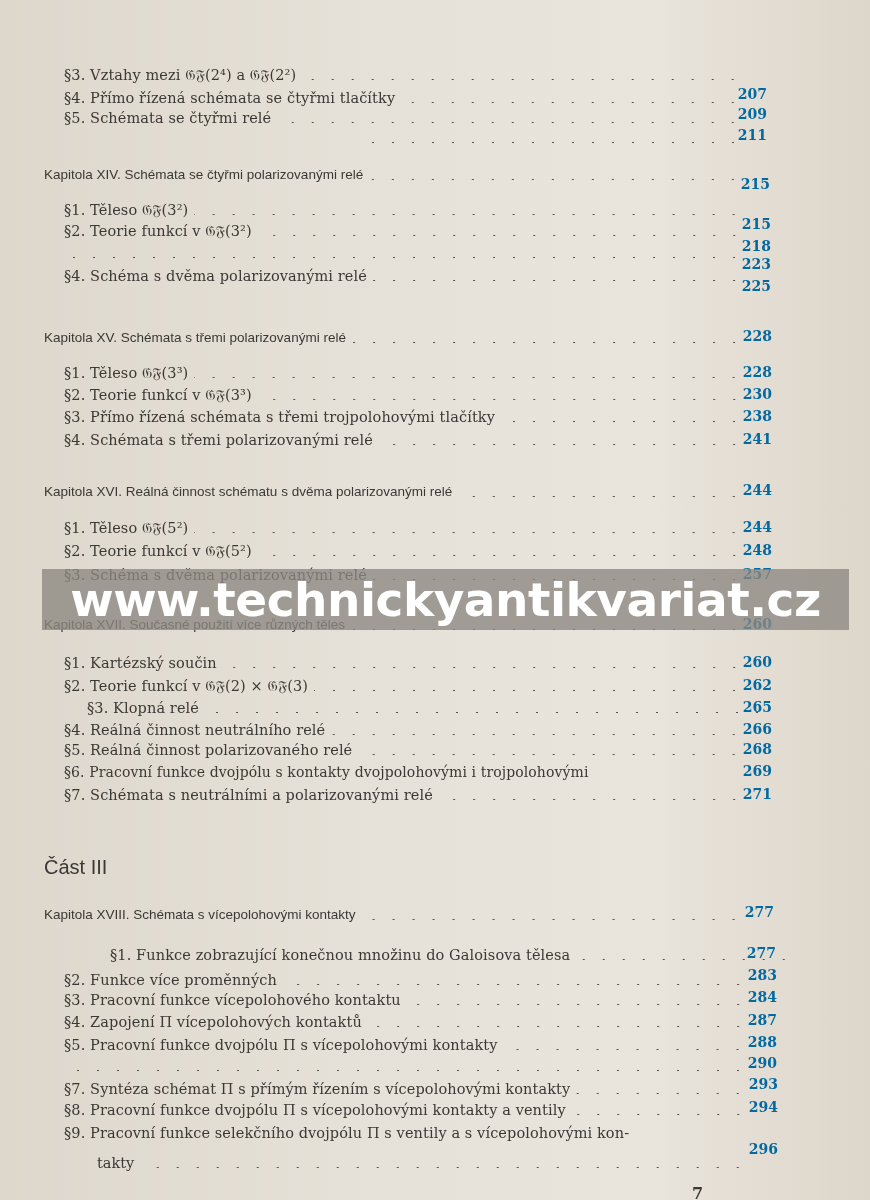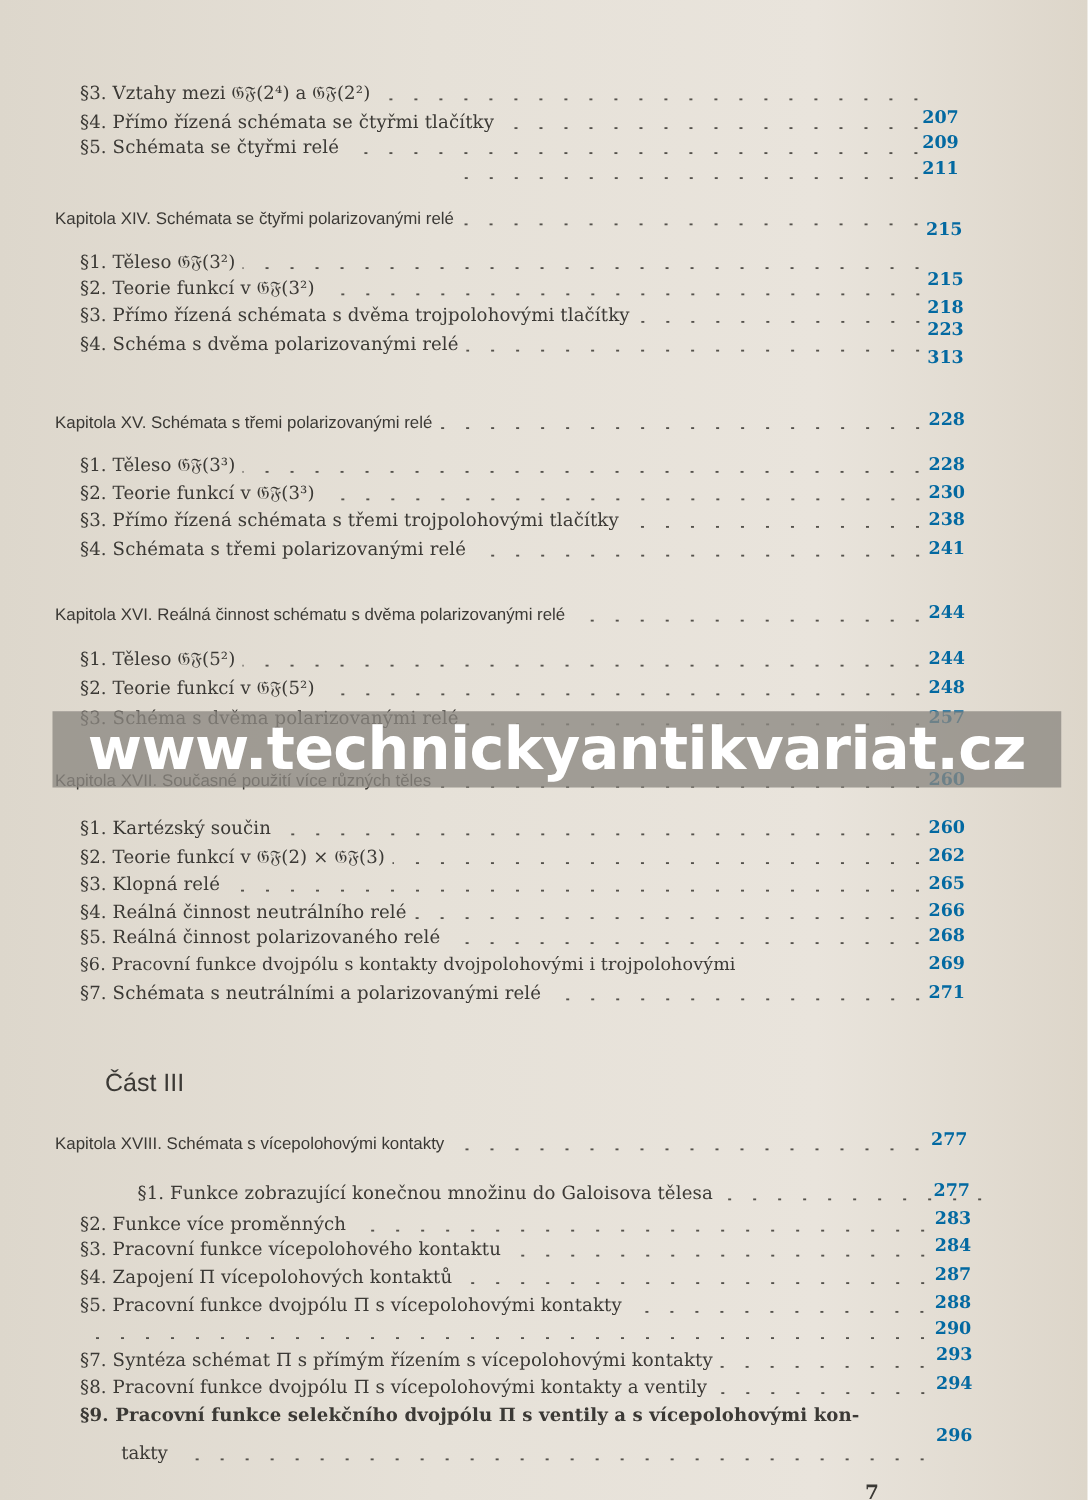--- a/index.html
+++ b/index.html
@@ -8,21 +8,21 @@
       background: linear-gradient(90deg, #ddd7cc 0%, #e6e1d8 40%, #e9e4dc 75%, #ddd6ca 100%);
       color: #3b3935;
     }
     .page { position: absolute; left: 0; top: 0; width: 870px; height: 1200px; }
     .row {
       position: absolute; height: 22px; line-height: 22px; white-space: nowrap;
       display: flex; align-items: baseline;
     }
     .sec { left: 64px; font-family: "DejaVu Serif", "Liberation Serif", serif; font-size: 14.5px; letter-spacing: 0.1px; }
     .chap { left: 44px; font-family: "Liberation Sans", "DejaVu Sans", sans-serif; font-size: 13.5px; }
-    .part { left: 44px; font-family: "Liberation Sans", "DejaVu Sans", sans-serif; font-size: 20px; height: 30px; line-height: 30px; margin-left: 40px; }
+    .part { left: 44px; font-family: "Liberation Sans", "DejaVu Sans", sans-serif; font-size: 20px; height: 30px; line-height: 30px; }
     .cont { left: 97px; font-family: "DejaVu Serif", "Liberation Serif", serif; font-size: 14.5px; }
     .dots {
       flex: 1; margin: 0 6px; height: 1px; align-self: center; margin-top: 9px;
       background-image: radial-gradient(circle, #55524c 0.9px, transparent 1.1px);
       background-size: 20px 3px; background-repeat: repeat-x; background-position: right center;
       height: 3px;
     }
     .pg {
       position: absolute; font-family: "DejaVu Serif", "Liberation Serif", serif;
       font-size: 14px; font-weight: bold; color: #0369a1; text-align: right; width: 50px;
@@ -70,31 +70,30 @@
 
   <div class="row sec" style="top:199px; width:686px;">
       <span>§1. Těleso 𝔊𝔉(3²)</span>
       <span class="dots"></span>
     </div>
   <div class="row sec" style="top:220px; width:686px;">
       <span>§2. Teorie funkcí v 𝔊𝔉(3²)</span>
       <span class="dots"></span>
     </div>
   <div class="row sec" style="top:242px; width:686px;">
-      <span>§3. Přímo řízená schémata s dvěma trojpolohovými tlačítky</span>
       <span class="dots"></span>
     </div>
   <div class="row sec" style="top:265px; width:686px;">
       <span>§4. Schéma s dvěma polarizovanými relé</span>
       <span class="dots"></span>
     </div>
   <div class="pg" style="left:721px; top:216px;">215</div>
   <div class="pg" style="left:721px; top:238px;">218</div>
   <div class="pg" style="left:721px; top:256px;">223</div>
-  <div class="pg" style="left:721px; top:278px;">313</div>
+  <div class="pg" style="left:721px; top:278px;">225</div>
 
   <div class="row chap" style="top:327px; width:706px;">
       <span>Kapitola XV. Schémata s třemi polarizovanými relé</span>
       <span class="dots"></span>
     </div>
   <div class="pg" style="left:722px; top:328px;">228</div>
 
   <div class="row sec" style="top:362px; width:686px;">
       <span>§1. Těleso 𝔊𝔉(3³)</span>
       <span class="dots"></span>
@@ -145,21 +144,21 @@
   <div class="pg" style="left:722px; top:616px;">260</div>
 
   <div class="row sec" style="top:652px; width:686px;">
       <span>§1. Kartézský součin</span>
       <span class="dots"></span>
     </div>
   <div class="row sec" style="top:675px; width:686px;">
       <span>§2. Teorie funkcí v 𝔊𝔉(2) × 𝔊𝔉(3)</span>
       <span class="dots"></span>
     </div>
-  <div class="row sec" style="top:697px; width:686px;">
+  <div class="row sec" style="top:697px; width:686px;margin-left:23px;">
       <span>§3. Klopná relé</span>
       <span class="dots"></span>
     </div>
   <div class="row sec" style="top:719px; width:686px;">
       <span>§4. Reálná činnost neutrálního relé</span>
       <span class="dots"></span>
     </div>
   <div class="row sec" style="top:739px; width:686px;">
       <span>§5. Reálná činnost polarizovaného relé</span>
       <span class="dots"></span>
@@ -211,21 +210,21 @@
       <span class="dots"></span>
     </div>
   <div class="row sec" style="top:1078px; width:690px;">
       <span>§7. Syntéza schémat Π s přímým řízením s vícepolohovými kontakty</span>
       <span class="dots"></span>
     </div>
   <div class="row sec" style="top:1099px; width:690px;">
       <span>§8. Pracovní funkce dvojpólu Π s vícepolohovými kontakty a ventily</span>
       <span class="dots"></span>
     </div>
-  <div class="row sec" style="top:1122px; width:690px;font-weight:bold;">
+  <div class="row sec" style="top:1122px; width:690px;">
       <span>§9. Pracovní funkce selekčního dvojpólu Π s ventily a s vícepolohovými kon-</span>
     </div>
   <div class="row cont" style="top:1152px; width:657px;">
       <span>takty</span>
       <span class="dots"></span>
     </div>
 
   <div class="pg" style="left:726px; top:945px;">277</div>
   <div class="pg" style="left:727px; top:967px;">283</div>
   <div class="pg" style="left:727px; top:989px;">284</div>

